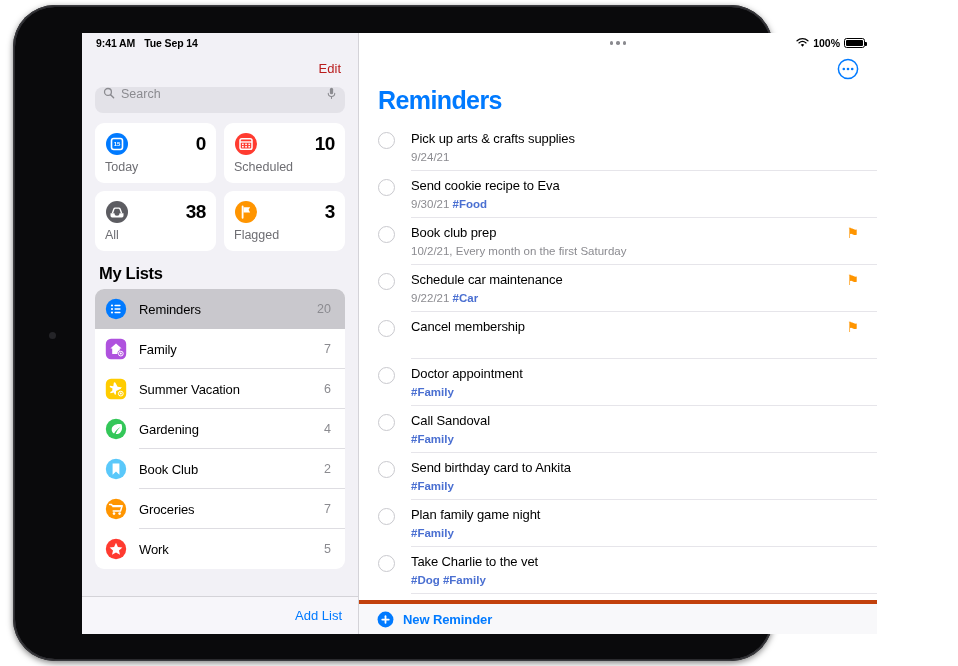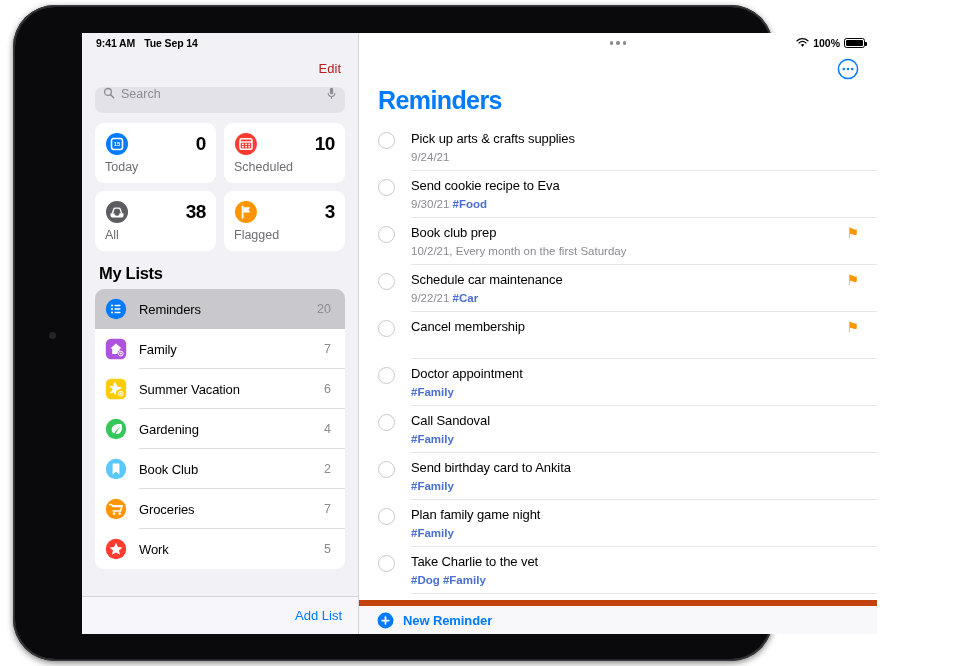--- a/index.html
+++ b/index.html
@@ -246,21 +246,21 @@
   .rem-sub .tag { color: #4a6fd1; font-weight: bold; }
   .rem-flag { margin-left: auto; font-size: 14px; color: #ff9500; line-height: 16px; }
   .rem-divider {
     position: absolute; left: 52px; right: 0; bottom: 0;
     height: 1px; background: #e6e5ea;
   }
 
   .main-bottom {
     height: 34px;
     background: #f8f8fa;
-    border-top: 6px solid #c2410c;
+    border-top: 4px solid #c2410c;
     display: flex; align-items: center;
     padding-left: 18px; gap: 9px;
     cursor: pointer;
   }
   .plus-icon { width: 17px; height: 17px; }
   .new-rem-label { font-size: 13px; color: #007aff; font-weight: bold; letter-spacing: -.1px; }
 </style>
 </head>
 <body>
 

